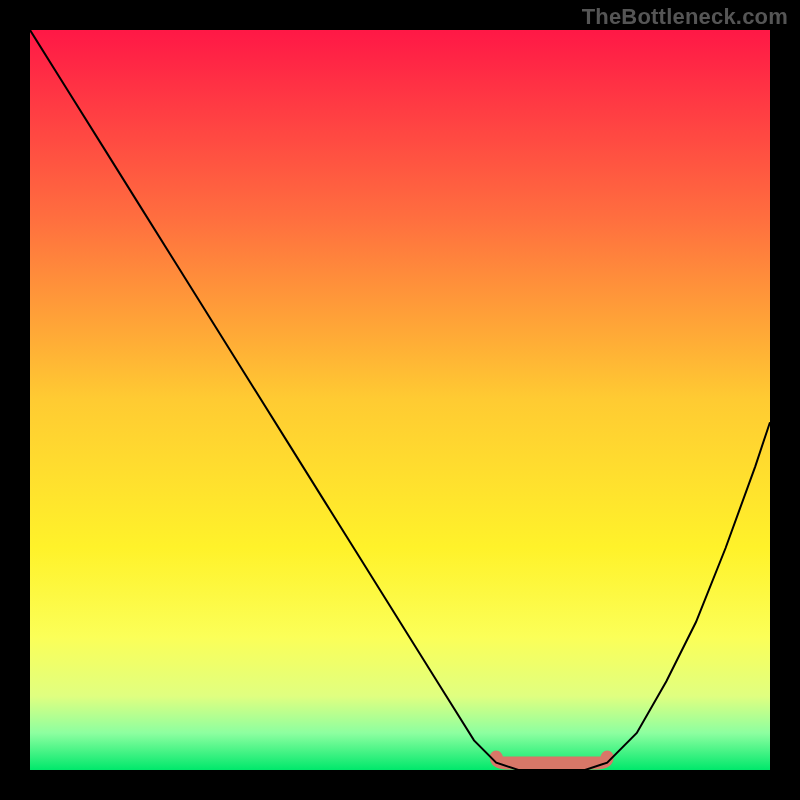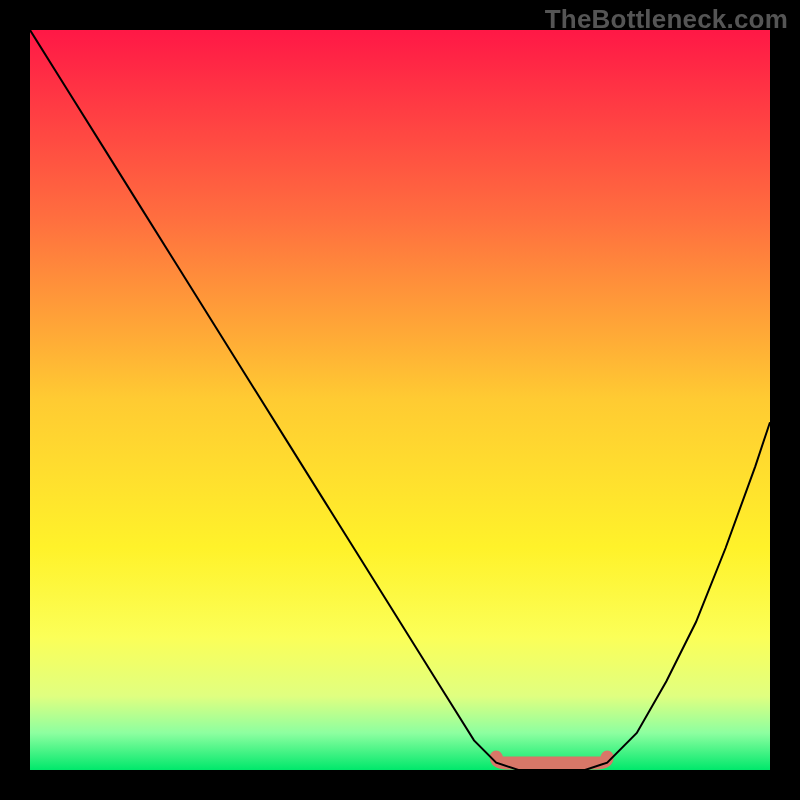--- a/index.html
+++ b/index.html
@@ -13,21 +13,21 @@
   .frame {
     position: relative;
     width: 800px;
     height: 800px;
     background: #000;
   }
   .watermark {
     position: absolute;
     top: 4px;
     right: 12px;
-    font-size: 26px;
+    font-size: 22px;
     font-weight: 600;
     color: #555;
     letter-spacing: 0.2px;
     z-index: 20;
   }
   .plot-area {
     position: absolute;
     left: 30px;
     top: 30px;
     width: 740px;

